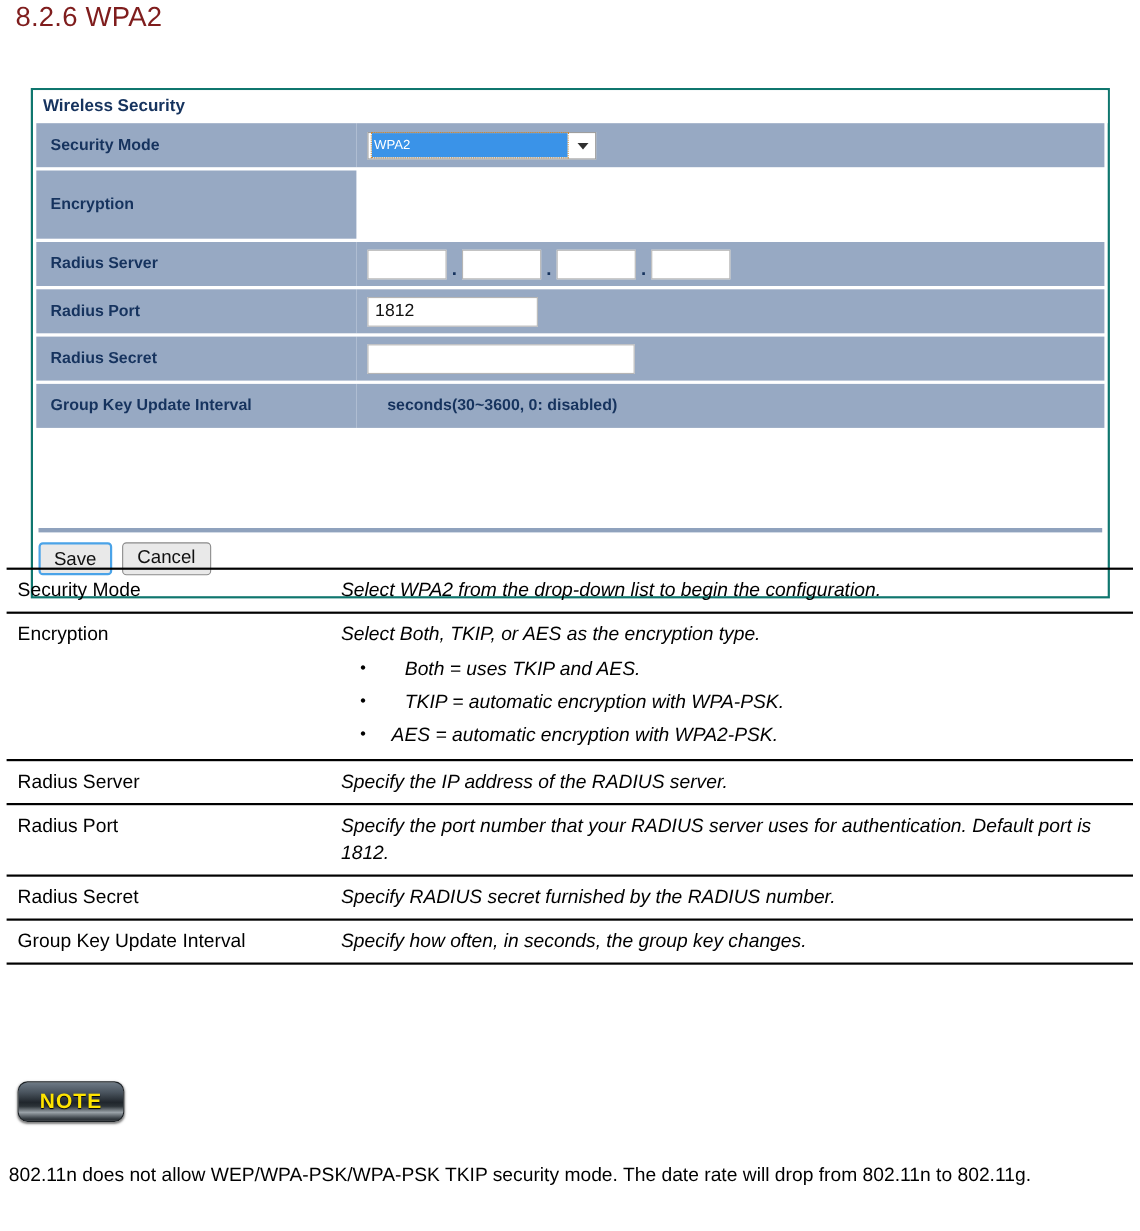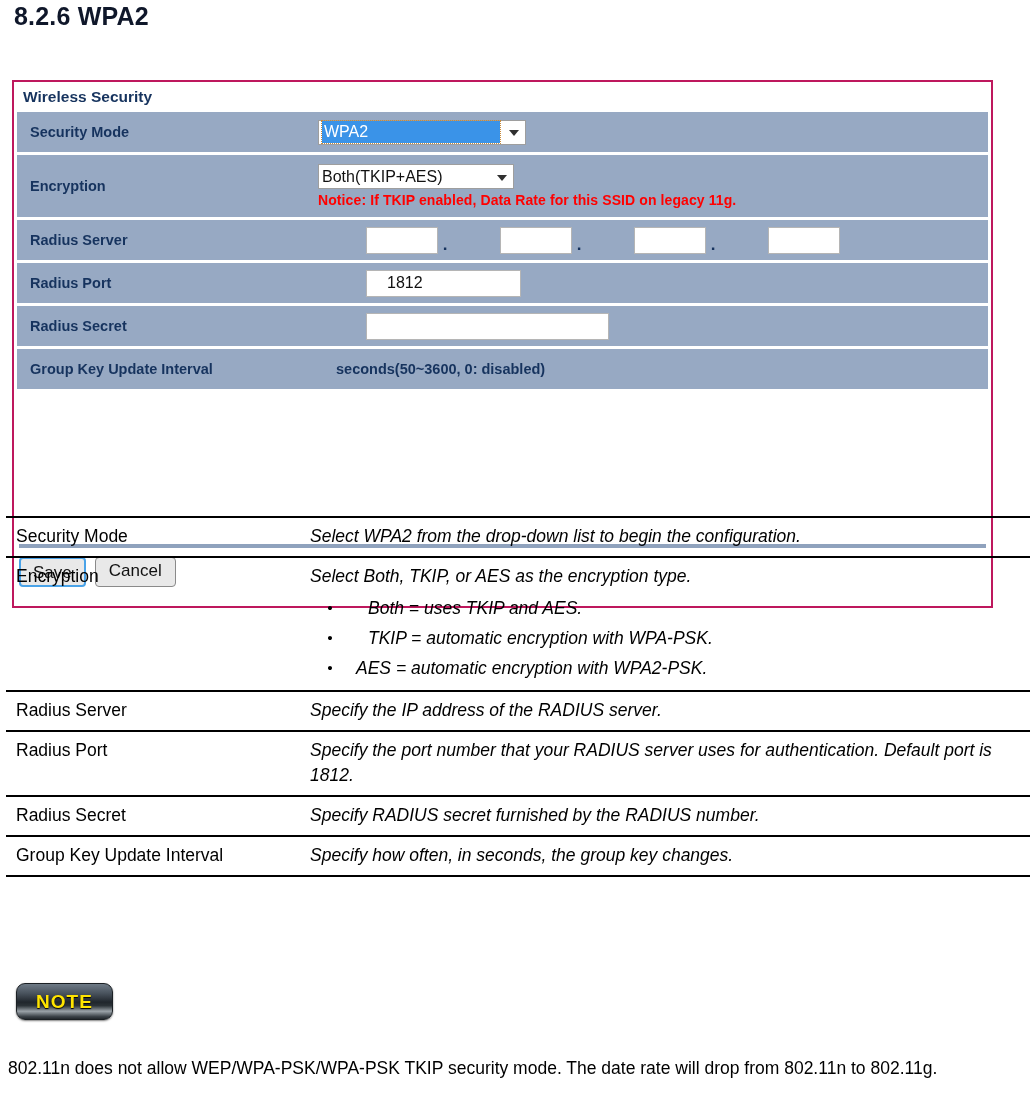--- a/index.html
+++ b/index.html
@@ -8,29 +8,29 @@
     background: #ffffff;
     width: 1036px; height: 1119px;
     font-family: "Liberation Sans", sans-serif;
     -webkit-font-smoothing: antialiased;
   }
   .page { position: relative; width: 1036px; height: 1119px; overflow: hidden; }
 
   
   .section-title {
     position: absolute; left: 14px; top: 2px;
-    font-size: 25px; color: #0f172a; letter-spacing: .2px;
-    font-weight: 700;
+    font-size: 25px; color: #7f1d1d; letter-spacing: .2px;
+    font-weight: 400;
   }
 
   
   .panel {
-    position: absolute; left: 12px; top: 80px;
-    width: 981px; height: 528px;
-    border: 2px solid #be185d; background: #ffffff;
+    position: absolute; left: 28px; top: 80px;
+    width: 981px; height: 464px;
+    border: 2px solid #0f766e; background: #ffffff;
   }
   .panel-header {
     height: 30px; background: #ffffff;
     display: flex; align-items: center; padding-left: 9px;
     font-size: 15.5px; font-weight: bold; color: #16335e;
   }
   .rows { padding: 0 3px; }
   .frow {
     display: flex; align-items: stretch;
     margin-bottom: 3px;
@@ -62,33 +62,33 @@
     width: 0; height: 0; margin-top: -2px;
     border-left: 5px solid transparent;
     border-right: 5px solid transparent;
     border-top: 6px solid #303030;
   }
   .sel-security { width: 208px; }
   .sel-security .selected {
     background: #3a93e8; color: #ffffff;
     outline: 1px dotted #c98b3a;
     padding: 0 2px 1px 2px; line-height: 21px; width: 178px;
-    font-size: 16px;
+    font-size: 12px;
   }
   .sel-encryption { width: 196px; }
 
   .notice {
     color: #ff0000; font-weight: bold; font-size: 14px;
     margin-top: 3px; letter-spacing: .1px;
   }
 
   .txtinput {
     background: #ffffff; border: 1px solid #b5b5b5;
     height: 27px; font-size: 16px; color: #111;
-    display: flex; align-items: center; padding-left: 20px; margin-left: 48px;
+    display: flex; align-items: center; padding-left: 6px;
   }
   .octet { width: 72px; }
   .dot {
     width: 14px; text-align: center; color: #16335e;
     font-weight: bold; font-size: 17px; line-height: 10px;
     align-self: flex-end; padding-bottom: 4px;
   }
   .in-port { width: 155px; }
   .in-secret { width: 243px; }
   .in-gkui { width: 253px; }
@@ -175,62 +175,55 @@
         <div class="fvalue">
           <div class="sel sel-security">
             <span class="selected">WPA2</span>
             <span class="arrow"></span>
           </div>
         </div>
       </div>
 
       <div class="frow r-h62">
         <div class="flabel">Encryption</div>
-        <div class="fvalue col">
-          <div class="sel sel-encryption">
-            <span>Both(TKIP+AES)</span>
-            <span class="arrow"></span>
+      </div>
+
+      <div class="frow r-h40">
+        <div class="flabel">Radius Server</div>
+        <div class="fvalue">
+          <div class="ip-wrap">
+            <div class="txtinput octet"></div>
+            <div class="dot">.</div>
+            <div class="txtinput octet"></div>
+            <div class="dot">.</div>
+            <div class="txtinput octet"></div>
+            <div class="dot">.</div>
+            <div class="txtinput octet"></div>
           </div>
-          <div class="notice">Notice: If TKIP enabled, Data Rate for this SSID on legacy 11g.</div>
-        </div>
-      </div>
-
-      <div class="frow r-h40">
-        <div class="flabel">Radius Server</div>
-        <div class="fvalue">
-          <div class="ip-wrap">
-            <div class="txtinput octet"></div>
-            <div class="dot">.</div>
-            <div class="txtinput octet"></div>
-            <div class="dot">.</div>
-            <div class="txtinput octet"></div>
-            <div class="dot">.</div>
-            <div class="txtinput octet"></div>
-          </div>
         </div>
       </div>
 
       <div class="frow r-h40">
         <div class="flabel">Radius Port</div>
         <div class="fvalue">
           <div class="txtinput in-port">1812</div>
         </div>
       </div>
 
       <div class="frow r-h40">
         <div class="flabel">Radius Secret</div>
         <div class="fvalue">
           <div class="txtinput in-secret"></div>
         </div>
       </div>
 
       <div class="frow r-h40">
         <div class="flabel">Group Key Update Interval</div>
         <div class="fvalue">
-          <span class="unit">seconds(50~3600, 0: disabled)</span>
+          <span class="unit">seconds(30~3600, 0: disabled)</span>
         </div>
       </div>
 
     </div>
 
     <div class="panel-footer">
       <div class="footer-rule"></div>
       <div class="btnbar">
         <button class="btn focus">Save</button>
         <button class="btn">Cancel</button>

